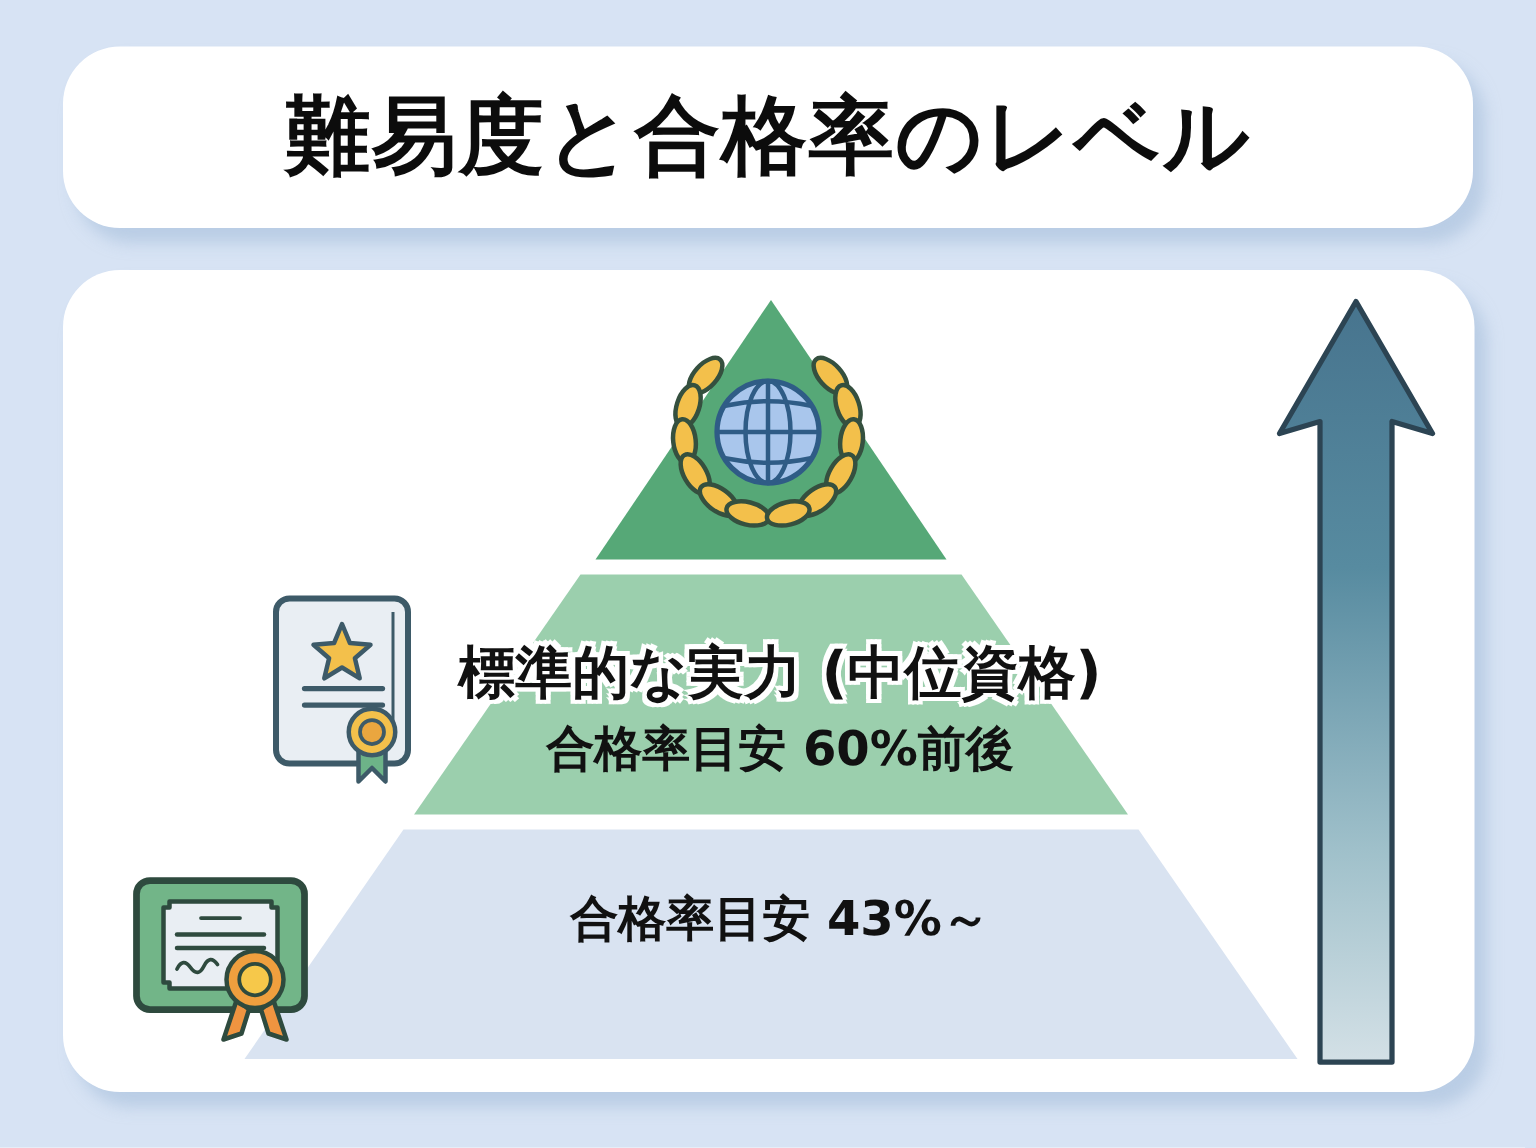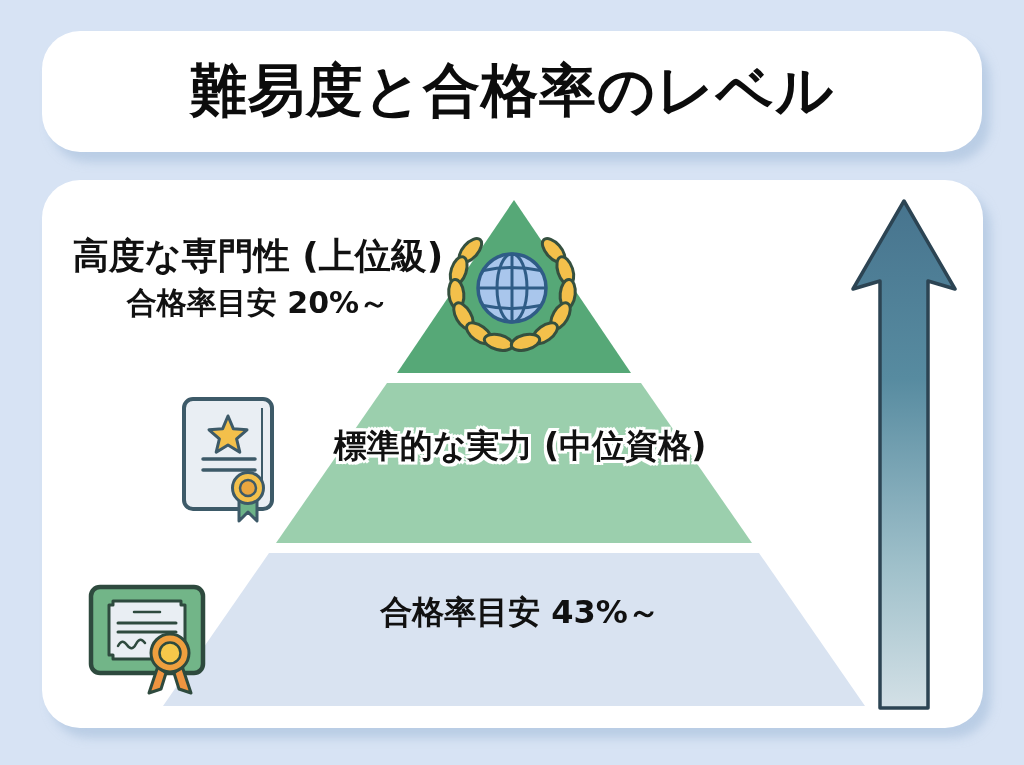--- a/index.html
+++ b/index.html
@@ -56,21 +56,21 @@
 
   
   .lv-label{position:absolute;text-align:center;line-height:1.25;}
   .lv-name{font-weight:800;white-space:nowrap;}
   .lv-rate{font-weight:800;white-space:nowrap;margin-top:6px;}
   .halo{text-shadow:
     -3px -3px 0 #fff, 3px -3px 0 #fff, -3px 3px 0 #fff, 3px 3px 0 #fff,
     0 -3px 0 #fff, 0 3px 0 #fff, -3px 0 0 #fff, 3px 0 0 #fff;}
   .lbl-top .lv-name{font-size:36px;}
   .lbl-top .lv-rate{font-size:30px;}
-  .lbl-mid .lv-name{font-size:33px;}
+  .lbl-mid .lv-name{font-size:38px;}
   .lbl-mid .lv-rate{font-size:32px;}
   .lbl-bot .lv-name{font-size:38px;}
   .lbl-bot .lv-rate{font-size:32px;}
 </style>
 </head>
 <body>
 
 <div class="stage">
 
   <header class="card title-card">
@@ -134,26 +134,23 @@
       <line class="dip-line" x1="30" y1="39" x2="88" y2="39"></line>
       <line class="dip-line" x1="30" y1="48" x2="88" y2="48"></line>
       <path class="dip-sig" d="M30,62 q4,-8 9,-1 t9,-1 t9,-1"></path>
       <path class="ribO" d="M70,82 L61,109 L73,105 L78,89 Z"></path>
       <path class="ribO" d="M94,82 L103,109 L91,105 L86,89 Z"></path>
       <circle class="rosO" cx="82" cy="69" r="19"></circle>
       <circle class="rosI" cx="82" cy="69" r="10.5"></circle>
     </g>
   </svg>
 
-  <div class="lv-label lbl-top" style="left:55px;top:233px;width:406px;">
-    <div class="lv-name halo">高度な専門性 (上位級)</div>
-    <div class="lv-rate">合格率目安 20%～</div>
-  </div>
 
   <div class="lv-label lbl-mid" style="left:285px;top:425px;width:470px;">
     <div class="lv-name halo">標準的な実力 (中位資格)</div>
+    <div class="lv-rate">合格率目安 60%前後</div>
   </div>
 
   <div class="lv-label lbl-bot" style="left:275px;top:586px;width:490px;">
     <div class="lv-rate">合格率目安 43%～</div>
   </div>
 
 </div>
 
 </body></html>

